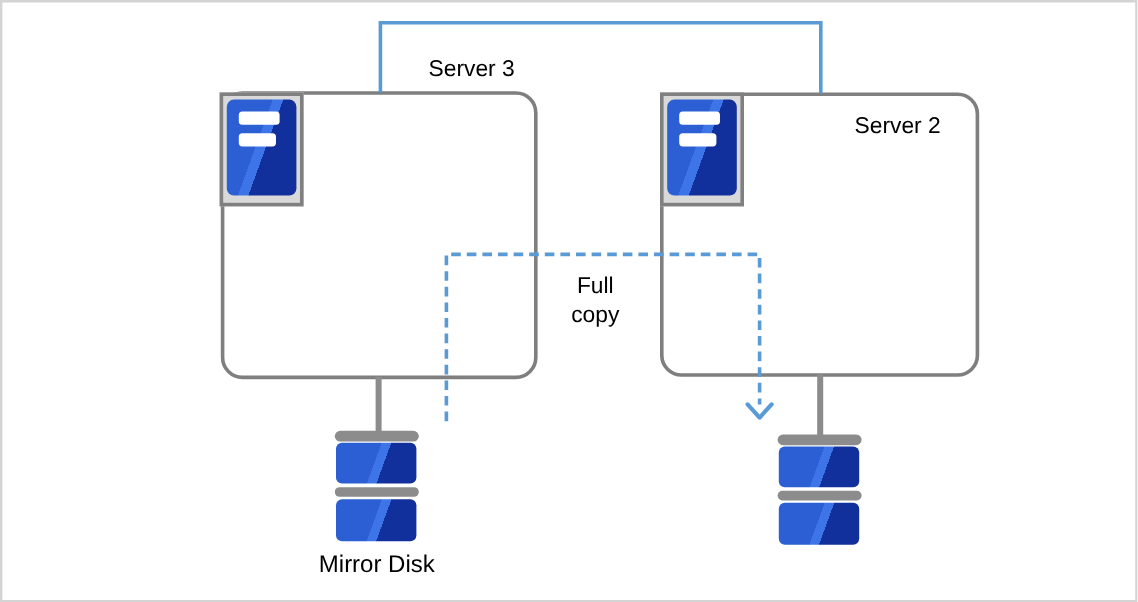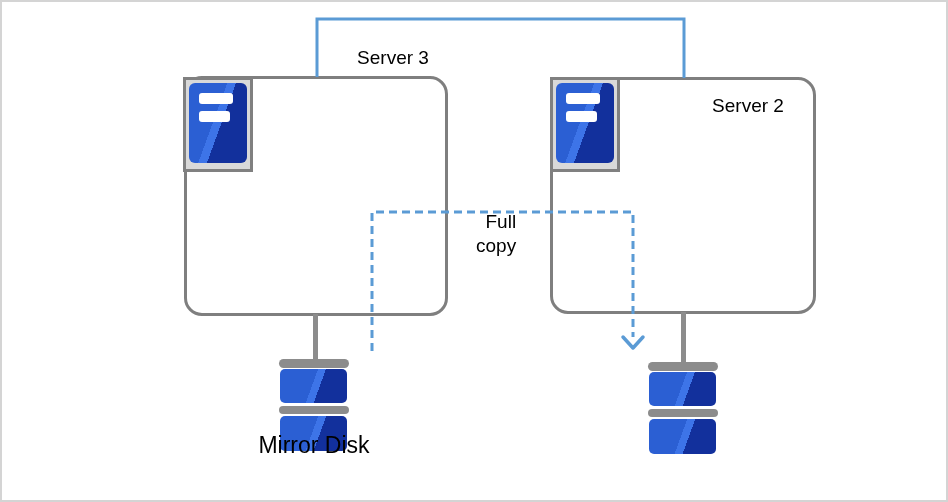--- a/index.html
+++ b/index.html
@@ -105,22 +105,22 @@
   
   .label {
     position: absolute;
     color: var(--text);
     font-size: 19px;
     line-height: 24px;
     white-space: pre-line;
   }
   .server1-label { left: 313px; top: 46px; width: 160px; text-align: center; }
   .server2-label { left: 668px; top: 46px; width: 160px; text-align: center; margin-top: 48px; }
-  .full-copy-label { left: 476px; top: 210px; text-align: right; }
-  .mirror-disk-label { left: 234px; top: 433px; width: 160px; text-align: center; font-size: 23px; }
+  .full-copy-label { left: 476px; top: 227px; text-align: center; }
+  .mirror-disk-label { left: 234px; top: 459px; width: 160px; text-align: center; font-size: 20px; }
 
   
   .lines-layer {
     position: absolute;
     left: 0; top: 0;
     width: 948px; height: 502px;
     pointer-events: none;
   }
   .heartbeat-line {
     fill: none;

